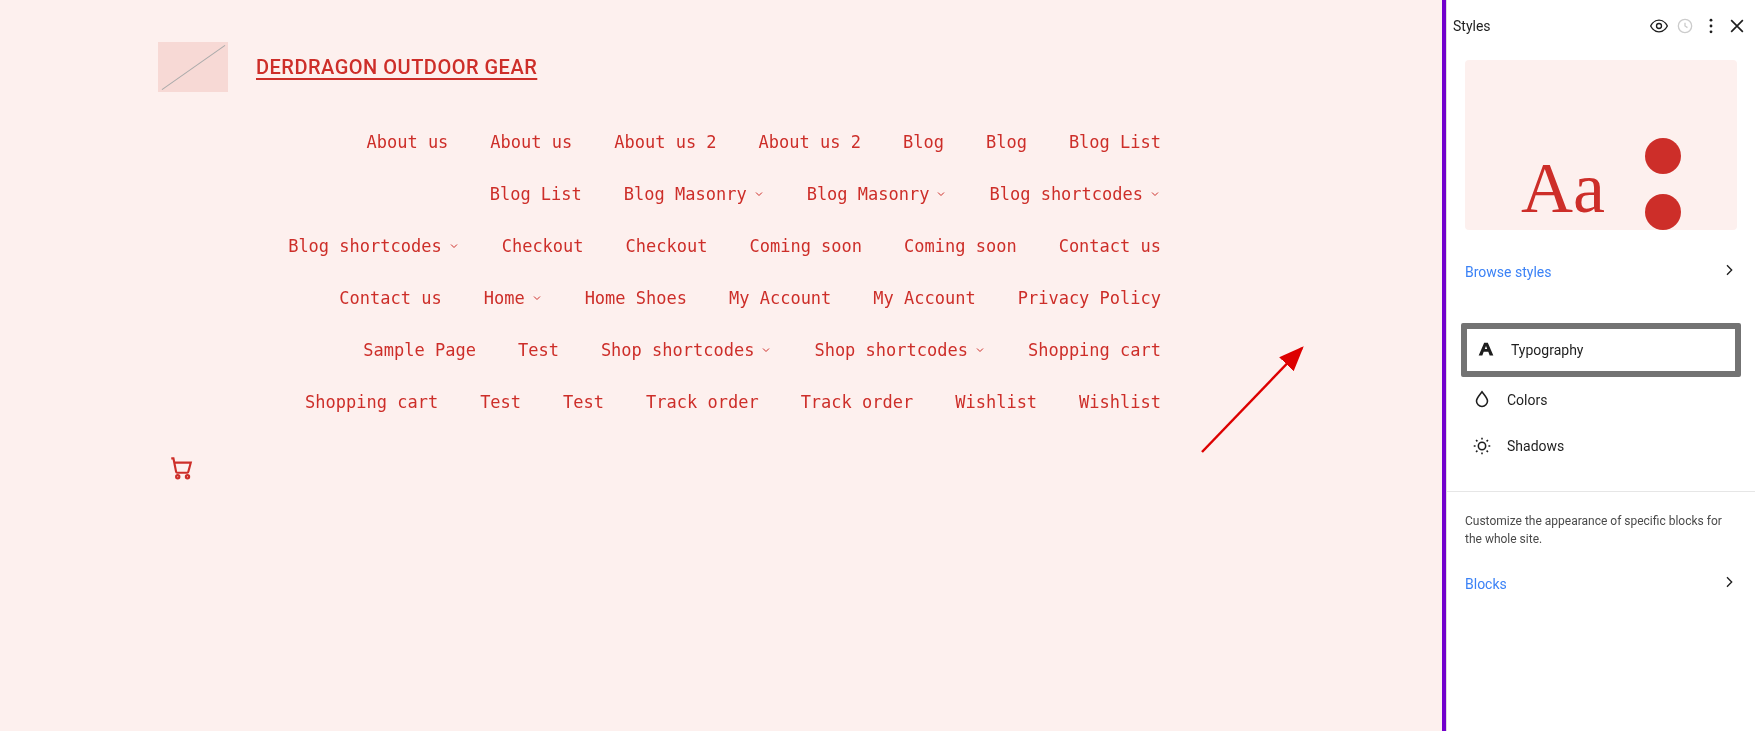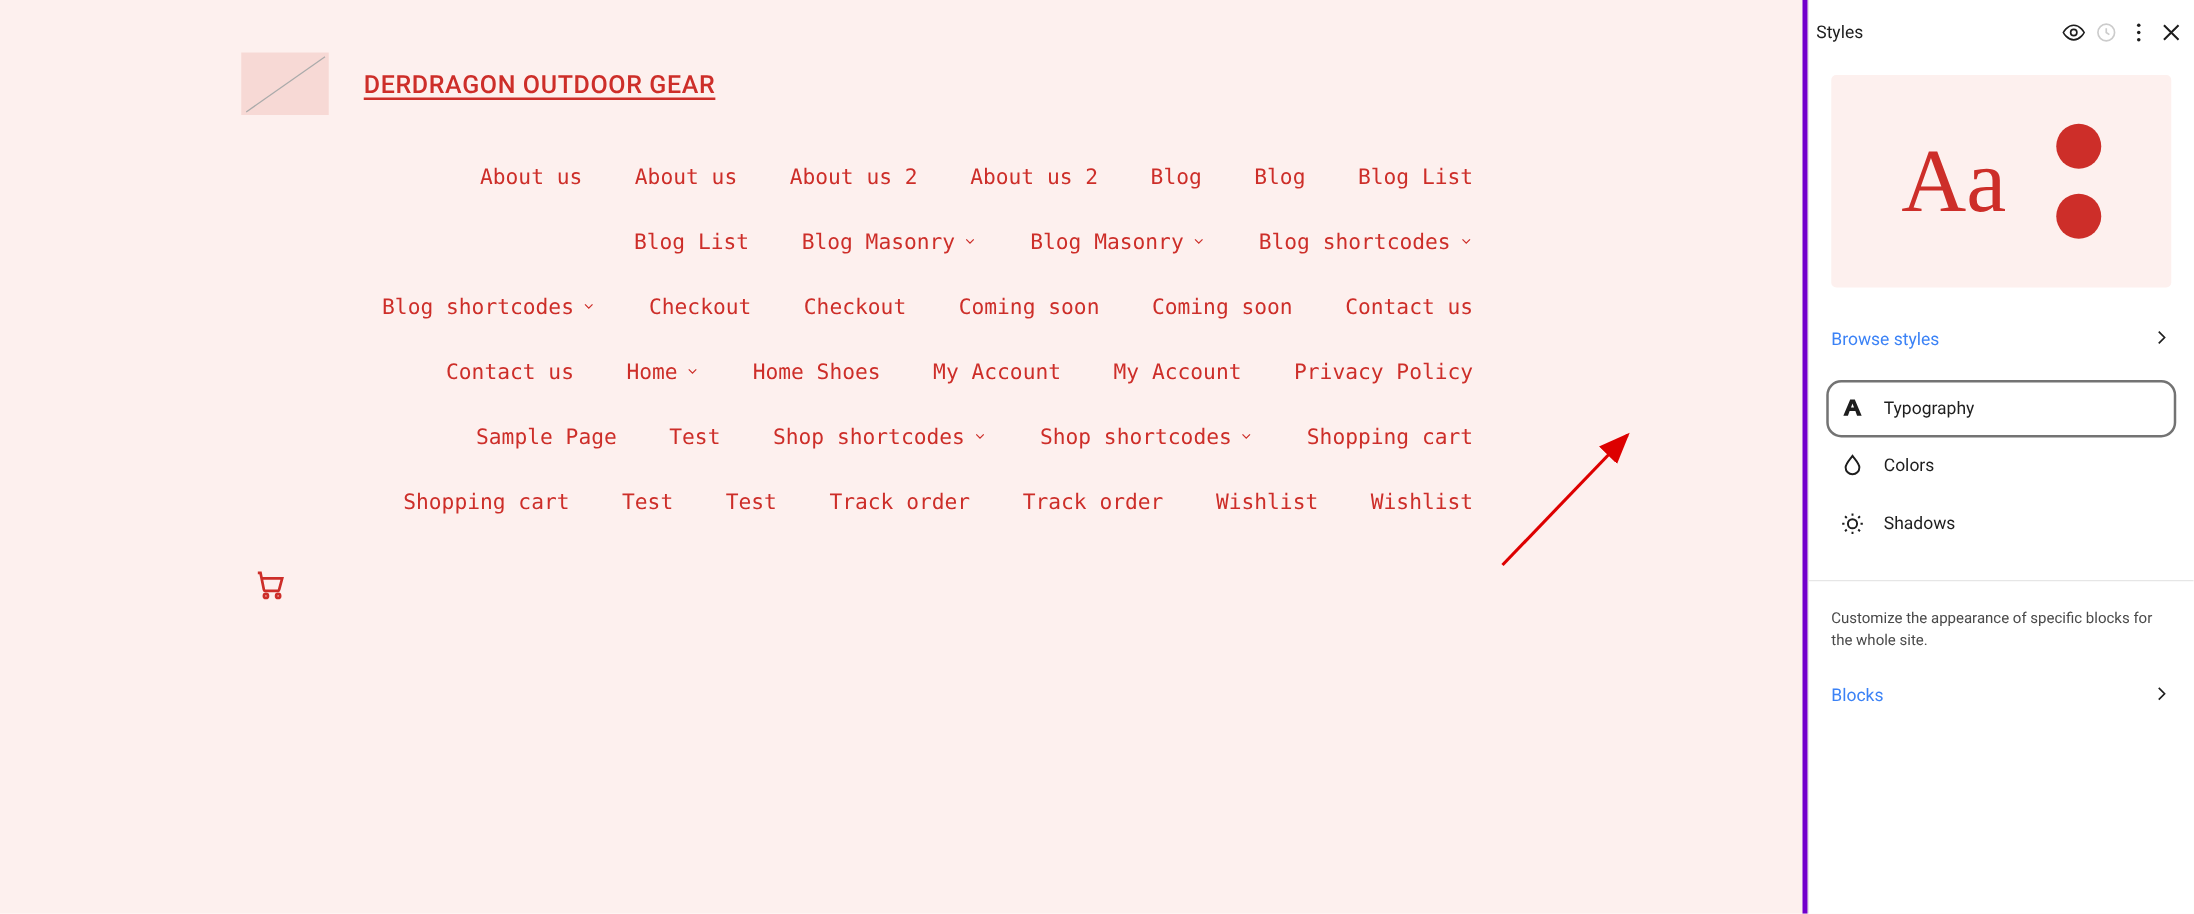--- a/index.html
+++ b/index.html
@@ -13,21 +13,20 @@
 .layout { display: flex; height: 100%; }
 .canvas {
   flex: 1;
   background: #fdf0ee;
   border-right: 4px solid #7200cc;
   position: relative;
   overflow: hidden;
 }
 .site-content {
   padding: 42px 158px 0 158px;
-  margin-left: 35px;
 }
 .site-header {
   display: flex;
   align-items: center;
   gap: 28px;
   margin-bottom: 40px;
 }
 .logo-placeholder {
   width: 70px;
   height: 50px;
@@ -103,21 +102,21 @@
 .sidebar-title { font-size: 14px; color: #1e1e1e; flex: 1; }
 .hdr-icon { width: 24px; height: 24px; display: flex; align-items: center; justify-content: center; cursor: pointer; color: #1e1e1e; }
 .hdr-icon.muted { color: #ccc; }
 .hdr-icon svg { width: 20px; height: 20px; }
 .style-preview {
   margin: 8px 18px 16px;
   height: 170px;
   background: #fdf0ee;
   border-radius: 4px;
   display: flex;
-  align-items: center;
+  align-items: flex-end;
   justify-content: center;
   gap: 40px;
 }
 .preview-aa {
   font-family: Georgia, serif;
   font-size: 72px;
   color: #cd2e29;
 }
 .preview-dots { display: flex; flex-direction: column; gap: 20px; }
 .preview-dot { width: 36px; height: 36px; background: #cd2e29; border-radius: 50%; }
@@ -136,23 +135,24 @@
   display: flex;
   align-items: center;
   gap: 14px;
   padding: 12px 10px;
   font-size: 14px;
   color: #1e1e1e;
   cursor: pointer;
   border-radius: 3px;
 }
 .style-item.active {
-  border: 2px solid #737373;
-  border-radius: 12px;
+  border: 6px solid #737373;
+  border-radius: 2px;
   padding: 10px 8px;
+  margin-top: 20px;
 }
 .style-item .si-icon { width: 22px; height: 22px; display: flex; align-items: center; justify-content: center; }
 .style-item .si-icon svg { width: 22px; height: 22px; }
 .divider { height: 1px; background: #e6e6e6; margin: 16px 0 0; }
 .blocks-desc {
   padding: 20px 18px 10px;
   font-size: 12px;
   color: #4a4a4a;
   line-height: 1.5;
 }

